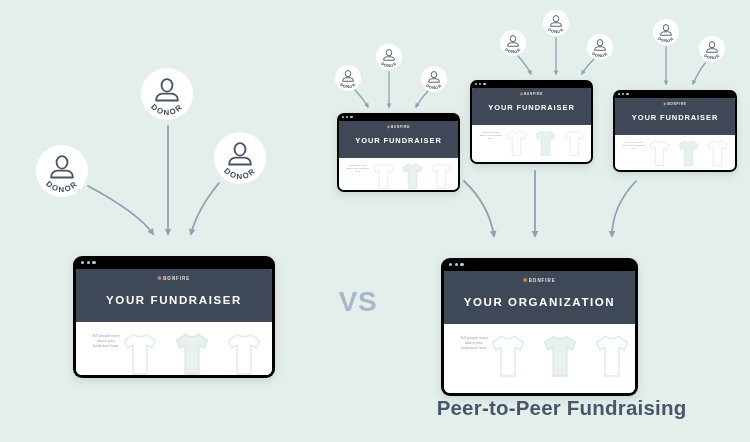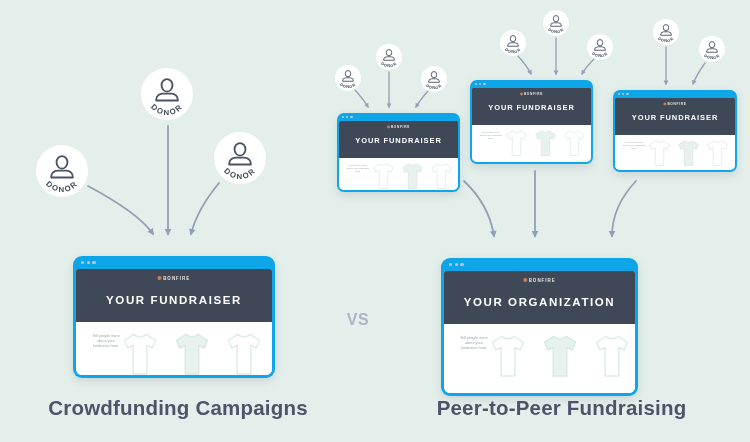--- a/index.html
+++ b/index.html
@@ -16,21 +16,21 @@
   .arrows { position:absolute; left:0; top:0; pointer-events:none; }
 
   
   .donor { position:absolute; }
   .donor svg { display:block; }
   .donor-text { font-size:9px; font-weight:bold; letter-spacing:1.8px; fill:#414b5b; text-anchor:middle; }
 
   
   .browser {
     position:absolute;
-    background:#0ea5e9;
+    background:#000000;
     border-radius:9px;
     box-shadow:0 3px 9px rgba(70,100,115,.18);
     display:flex; flex-direction:column;
   }
   .chrome { display:flex; align-items:center; gap:2.5px; padding-left:8px; height:13px; flex:none; }
   .chrome .dot { width:3.2px; height:3.2px; border-radius:50%; background:#bccad3; }
   .inner {
     flex:1; margin:0 3px 3px 3px; border-radius:2px 2px 6px 6px;
     overflow:hidden; display:flex; flex-direction:column; background:#ffffff;
   }
@@ -67,22 +67,22 @@
   .browser-sm .hero { height:37px; }
   .browser-sm .brand { top:1px; transform:scale(.35); }
   .browser-sm .brand-dot { width:8px; height:8px; }
   .browser-sm .brand-name { font-size:9px; }
   .browser-sm .win-title { top:15px; font-size:7.5px; letter-spacing:.9px; }
   .browser-sm .blurb-outer { left:7px; top:6px; width:24px; }
   .browser-sm .blurb-inner { width:80px; font-size:8px; transform:scale(.3); }
   .browser-sm .shirts { left:32px; top:3px; gap:4px; }
 
   
-  .vs { position:absolute; left:336px; top:311px; width:44px; text-align:center;
-        font-size:16px; font-weight:bold; letter-spacing:.5px; color:#a9b7c7; }
+  .vs { position:absolute; left:336px; top:286px; width:44px; text-align:center;
+        font-size:28px; font-weight:bold; letter-spacing:.5px; color:#a9b7c7; }
   .caption { position:absolute; top:396px; text-align:center; font-size:20.5px;
              font-weight:bold; color:#4b5468; letter-spacing:.2px; }
   .caption-left  { left:40px;  width:276px; }
   .caption-right { left:423px; width:277px; }
 </style>
 </head>
 <body>
 
 <svg width="0" height="0" style="position:absolute" aria-hidden="true">
   <defs>
@@ -364,16 +364,15 @@
             </svg>
           <svg viewBox="0 0 44 50" width="40" height="46">
               <use href="#shirt-outline"></use>
             </svg>
         </div>
       </div>
     </div>
   </div>
 
   <div class="vs">VS</div>
-  <div class="caption caption-left">Crowdfunding Campaigns</div>
   <div class="caption caption-right">Peer-to-Peer Fundraising</div>
 
 </div>
 
 </body></html>

